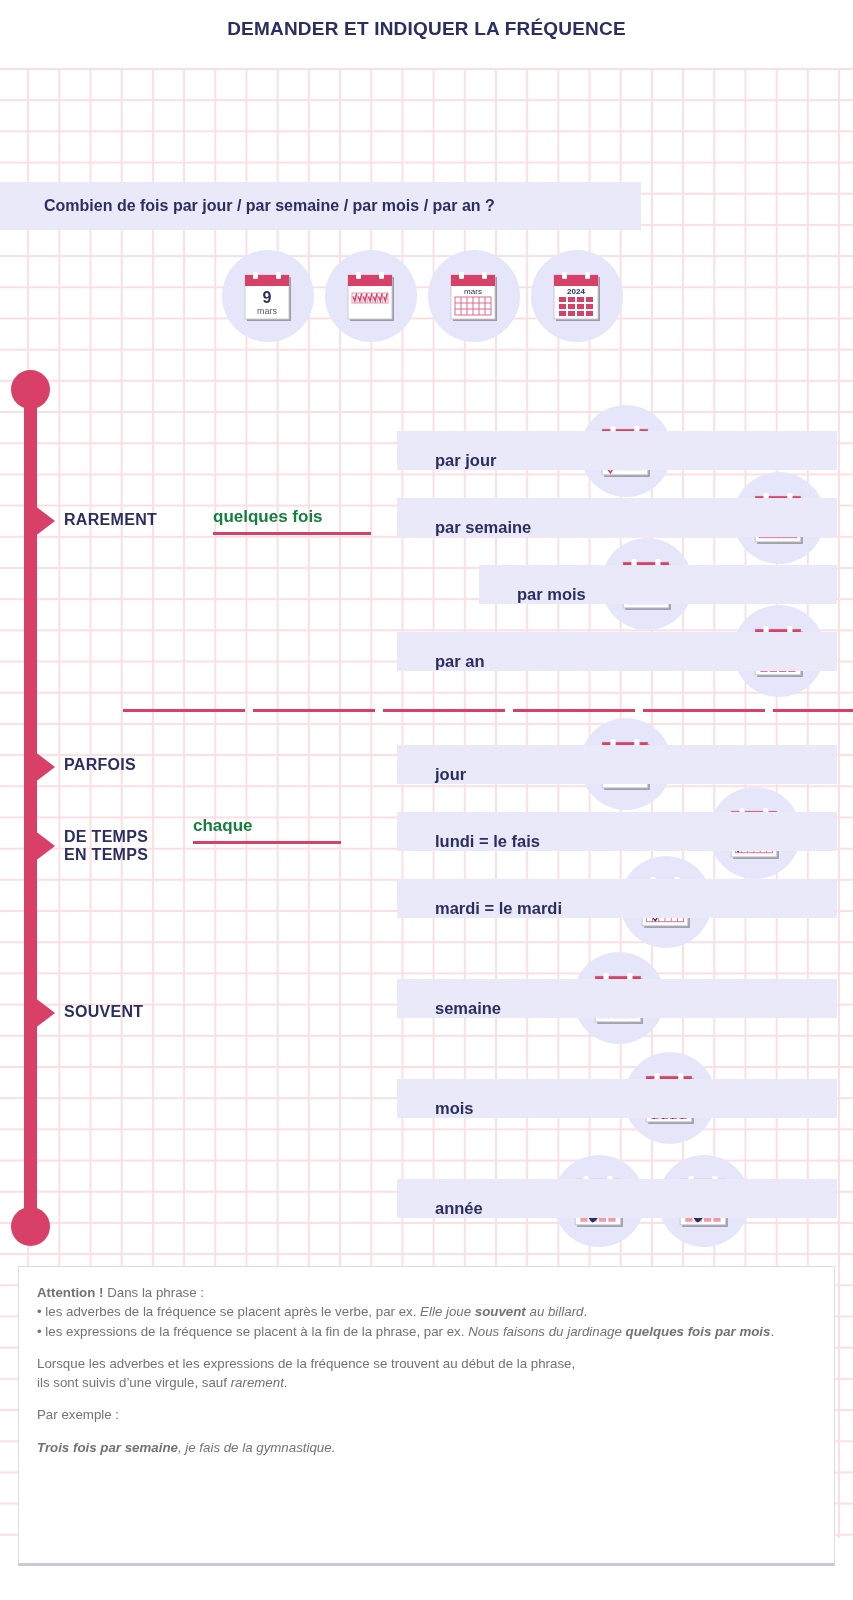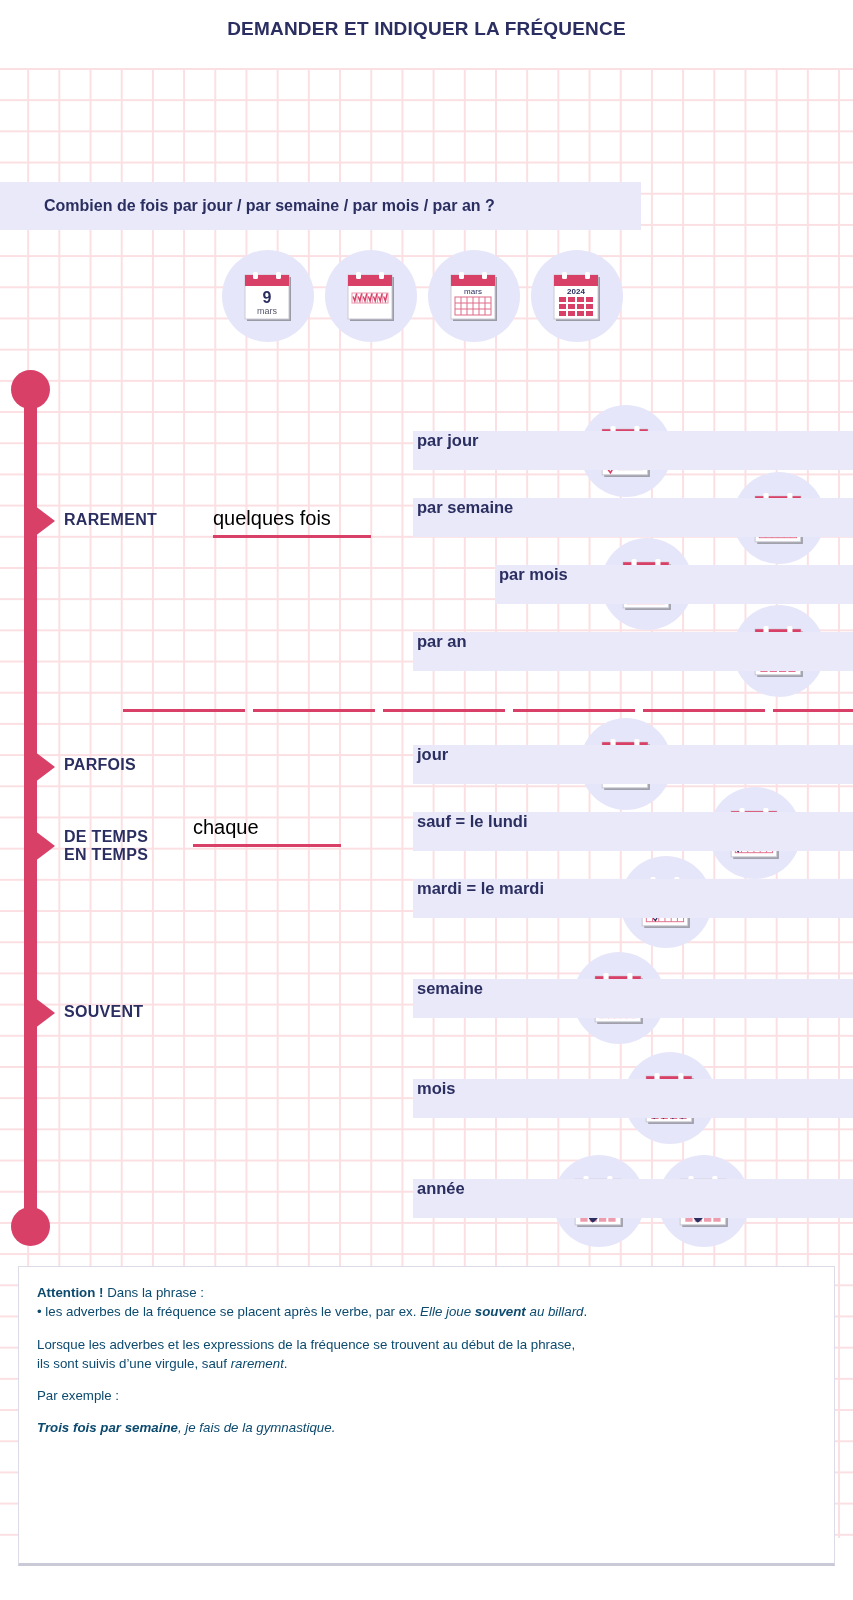--- a/index.html
+++ b/index.html
@@ -99,36 +99,36 @@
     font-weight: bold;
     font-size: 16px;
     letter-spacing: .3px;
     line-height: 1.15;
     white-space: pre-line;
   }
 
   
   .expr {
     position: absolute;
-    color: #000000;
-    font-weight: normal;
-    font-size: 20px;
+    color: #15803d;
+    font-weight: bold;
+    font-size: 17px;
   }
   .expr .expr-text { display: block; padding-bottom: 5px; }
   .expr .expr-rule { display: block; height: 2.5px; background: #d94068; }
 
   
   .rowband {
     position: absolute;
-    right: 0;
+    right: 16px;
     height: 39px;
     background: #e9e9f9;
     display: flex;
-    align-items: flex-start;
-    padding-left: 4px;
+    align-items: flex-end;
+    padding-left: 38px;
   }
   .rowband .rowlabel {
     color: #2b2e60;
     font-weight: bold;
     font-size: 16.5px;
   }
 
   .rowcal {
     position: absolute;
     width: 92px; height: 92px;
@@ -148,21 +148,21 @@
 
   
   .notebox {
     position: absolute;
     left: 18px; top: 1266px;
     width: 817px; height: 300px;
     background: #ffffff;
     border: 1px solid #dcdce8;
     border-bottom: 3px solid #c9c9d8;
     padding: 16px 18px 0 18px;
-    color: #0c4a6e;
+    color: #737373;
     font-size: 13.3px;
     line-height: 1.45;
   }
   .notebox p { margin: 0; }
   .note-gap { height: 13px; }
   .b { font-weight: bold; }
   .i { font-style: italic; }
   .bi { font-weight: bold; font-style: italic; }
 
   
@@ -651,21 +651,21 @@
     <span class="rowlabel">par mois</span>
   </div>
   <div class="rowband" style="top:632px; width:440px;">
     <span class="rowlabel">par an</span>
   </div>
 
   <div class="rowband" style="top:745px; width:440px;margin-left:40px;">
     <span class="rowlabel">jour</span>
   </div>
   <div class="rowband" style="top:812px; width:440px;">
-    <span class="rowlabel">sauf = le lundi</span>
+    <span class="rowlabel">lundi = le fais</span>
   </div>
   <div class="rowband" style="top:879px; width:440px;margin-left:28px;">
     <span class="rowlabel">mardi = le mardi</span>
   </div>
 
   <div class="rowband" style="top:979px; width:440px;">
     <span class="rowlabel">semaine</span>
   </div>
   <div class="rowband" style="top:1079px; width:440px;">
     <span class="rowlabel">mois</span>
@@ -673,20 +673,23 @@
   <div class="rowband" style="top:1179px; width:440px;">
     <span class="rowlabel">année</span>
   </div>
 
   <div class="notebox">
     <p>
       <span class="b">Attention !</span><span> Dans la phrase :</span>
     </p>
     <p>
       <span>• les adverbes de la fréquence se placent après le verbe, par ex. </span><span class="i">Elle joue </span><span class="bi">souvent</span><span class="i"> au billard</span><span>.</span>
+    </p>
+    <p>
+      <span>• les expressions de la fréquence se placent à la fin de la phrase, par ex. </span><span class="i">Nous faisons du jardinage</span><span class="bi"> quelques fois par mois</span><span>.</span>
     </p>
     <div class="note-gap"></div>
     <p>Lorsque les adverbes et les expressions de la fréquence se trouvent au début de la phrase,</p>
     <p>
       <span>ils sont  suivis  d’une virgule, sauf </span><span class="i">rarement</span><span>.</span>
     </p>
     <div class="note-gap"></div>
     <p>Par exemple :</p>
     <div class="note-gap"></div>
     <p>

